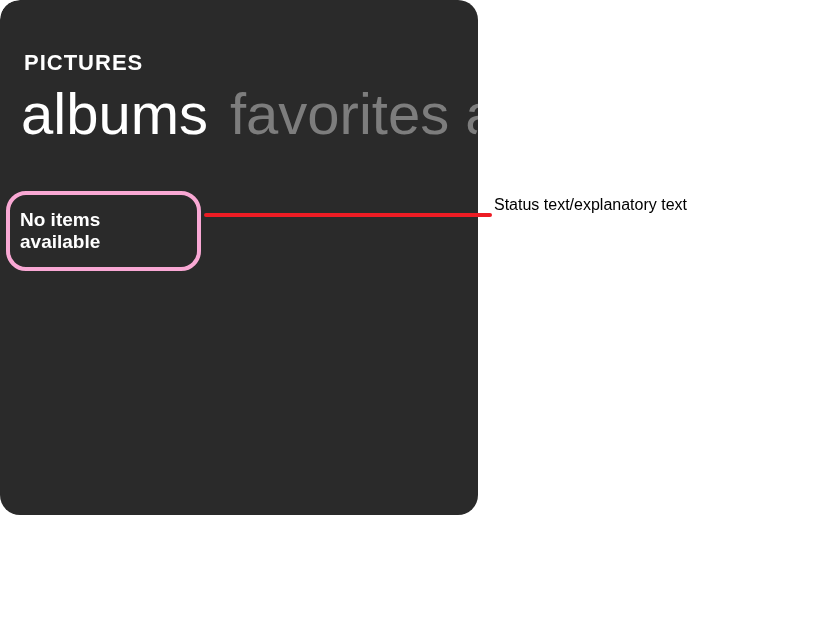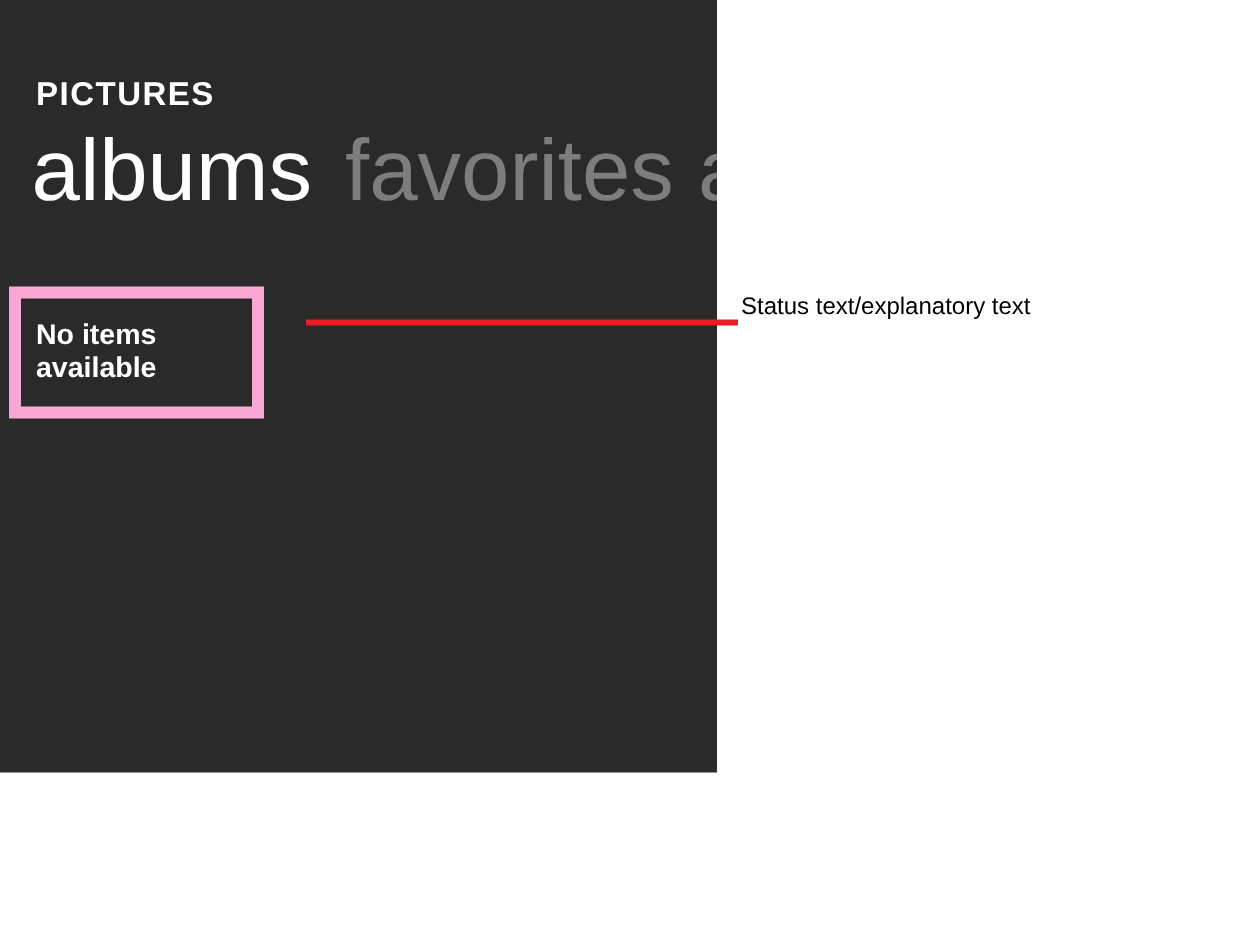--- a/index.html
+++ b/index.html
@@ -1,15 +1,15 @@
 <!DOCTYPE html>
 <html><head>
   <meta charset="utf-8">
   <style>
-    * { margin: 0; padding: 0; box-sizing: border-box; }
+    * { margin: 0; padding: 0; box-sizing: border-box; border-radius: 20px; }
     body {
       width: 840px;
       height: 630px;
       background: #ffffff;
       font-family: "Segoe UI", "Segoe", Arial, sans-serif;
       position: relative;
       overflow: hidden;
     }
     .phone-panel {
       position: absolute;
@@ -41,23 +41,23 @@
       line-height: 1.05;
       margin-right: 22px;
       letter-spacing: 0px;
     }
     .pivot-active { color: #ffffff; }
     .pivot-inactive { color: #7d7d7d; }
     .status-box {
       position: absolute;
       left: 6px;
       top: 191px;
-      border: 8px solid #f9a8d4;
+      border: 4px solid #f9a8d4;
       padding: 14px 14px 14px 10px;
-      width: 170px;
+      width: 195px;
     }
     .status-text {
       font-size: 19px;
       font-weight: 600;
       color: #ffffff;
     }
     .callout-line {
       position: absolute;
       left: 204px;
       top: 213px;

